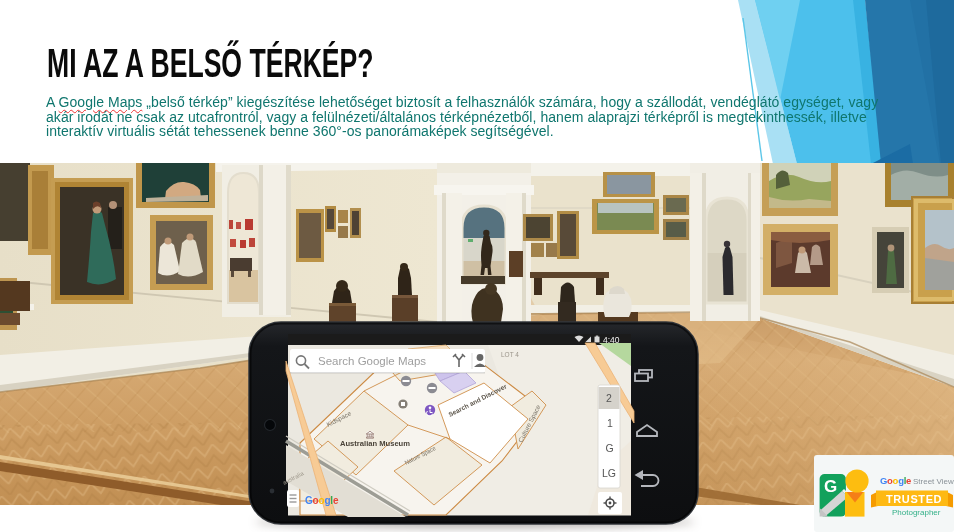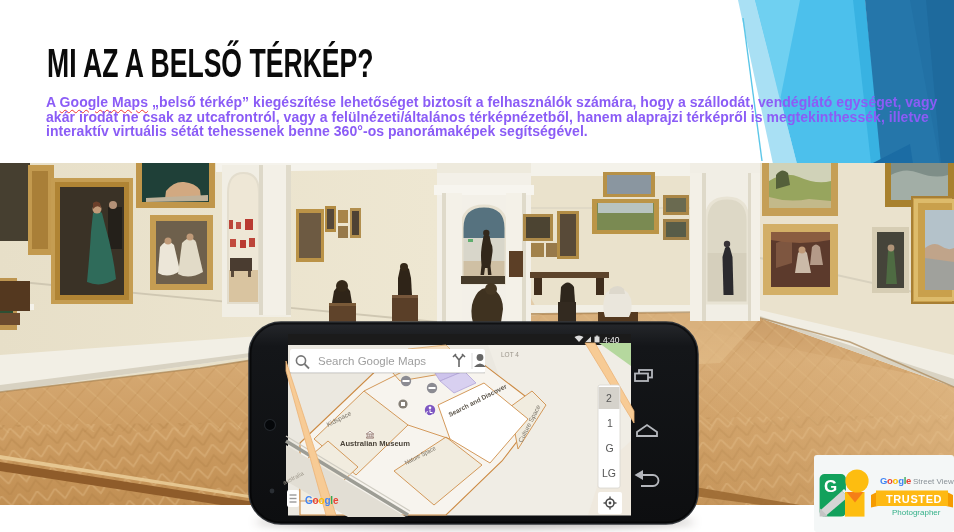--- a/index.html
+++ b/index.html
@@ -1,18 +1,18 @@
 <!DOCTYPE html>
 <html><head><meta charset="utf-8">
 <style>
   html,body{margin:0;padding:0;}
   body{width:954px;height:532px;overflow:hidden;background:#fff;font-family:"Liberation Sans",sans-serif;position:relative;}
   .abs{position:absolute;}
   #title{left:47px;top:43px;font-size:40px;font-weight:700;color:#0b0b0b;letter-spacing:0px;white-space:nowrap;transform-origin:left top;transform:scaleX(0.665);line-height:40px;}
-  #para{left:46px;top:95px;font-size:14px;font-weight:700;color:#8b5cf6;line-height:14.6px;letter-spacing:0.05px;white-space:nowrap;}
+  #para{left:46px;top:95px;font-size:14px;font-weight:400;color:#0f766e;line-height:14.6px;letter-spacing:0.05px;white-space:nowrap;}
   #para .sq{text-decoration:underline wavy #e33; text-decoration-thickness:1px; text-underline-offset:2px;}
 </style></head>
 <body>
 
 <svg class="abs" style="left:725px;top:0" width="229" height="164" viewBox="0 0 229 164">
   <polygon points="13,0 30,0 72,164 48,164" fill="#a9e0f4"></polygon>
   <polygon points="30,0 140,0 156,164 72,164" fill="#4cc0ec"></polygon>
   <polygon points="30,0 75,0 55,100 44,55" fill="#6fd0f1"></polygon>
   <polygon points="128,0 140,0 158,164 146,164" fill="#38b2e2"></polygon>
   <polygon points="140,0 229,0 229,164 156,164" fill="#2576aa"></polygon>

